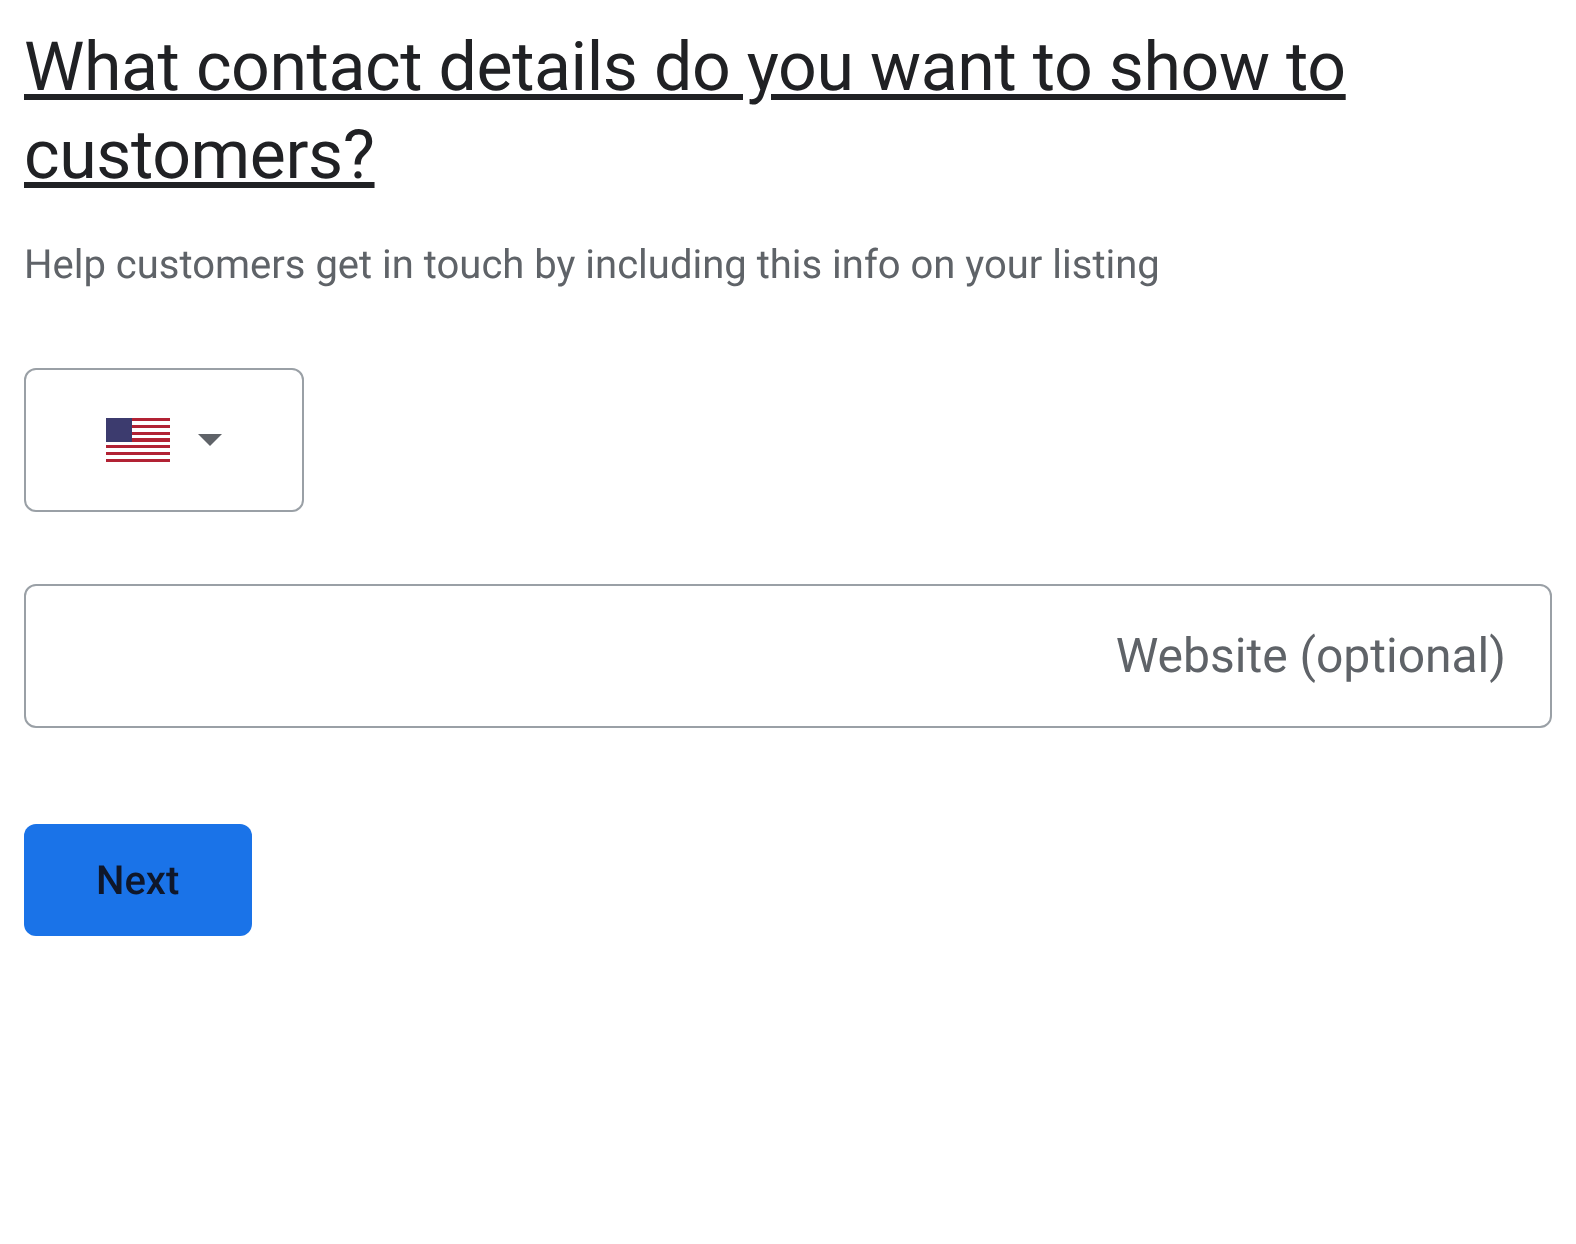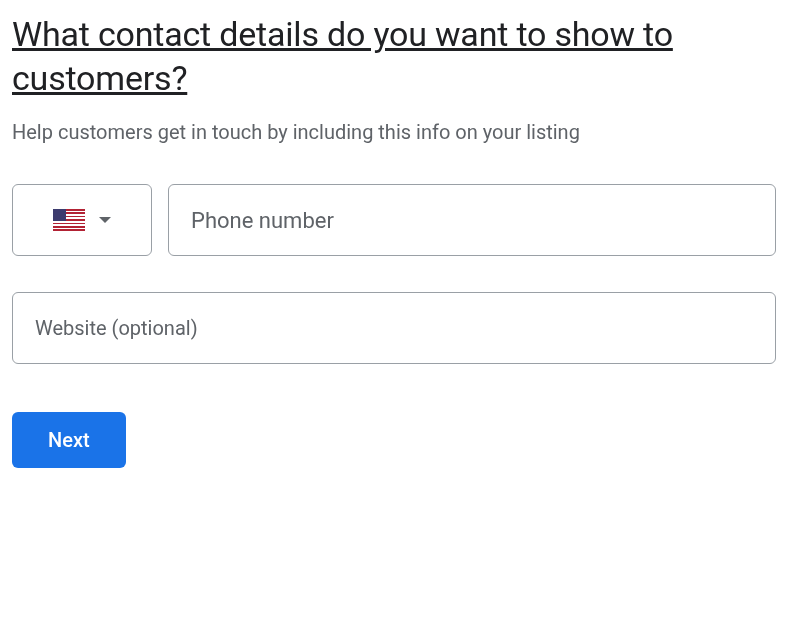--- a/index.html
+++ b/index.html
@@ -94,33 +94,34 @@
     }
     .text-input::placeholder {
       color: #5f6368;
     }
     .website-input {
       width: 100%;
       height: 72px;
       border: 1px solid #9aa0a6;
       border-radius: 6px;
       padding: 0 22px;
-      font-size: 20px;
+      font-size: 24px;
       color: #202124;
       font-family: inherit;
       outline: none;
       margin-bottom: 48px;
       background: #fff;
+      text-align: right;
     }
     .website-input::placeholder {
       color: #5f6368;
     }
     .next-button {
       background: #1a73e8;
-      color: #ffffff;
+      color: #0f172a;
       border: none;
       border-radius: 6px;
       padding: 16px 36px;
       font-size: 20px;
       font-weight: 500;
       font-family: inherit;
       cursor: pointer;
     }
   </style>
 </head>
@@ -133,21 +134,20 @@
 <p class="subtext">Help customers get in touch by including this info on your listing</p>
 
 <div class="phone-row">
   <div class="country-selector">
     <span class="flag">
       <span class="flag-stripes"></span>
       <span class="flag-canton"></span>
     </span>
     <span class="dropdown-arrow"></span>
   </div>
-  <input type="text" class="text-input" placeholder="Phone number" style="">
 </div>
 
 <input type="text" class="website-input" placeholder="Website (optional)" style="">
 
 <button class="next-button">Next</button>
 
 
 
 
 </body></html>

